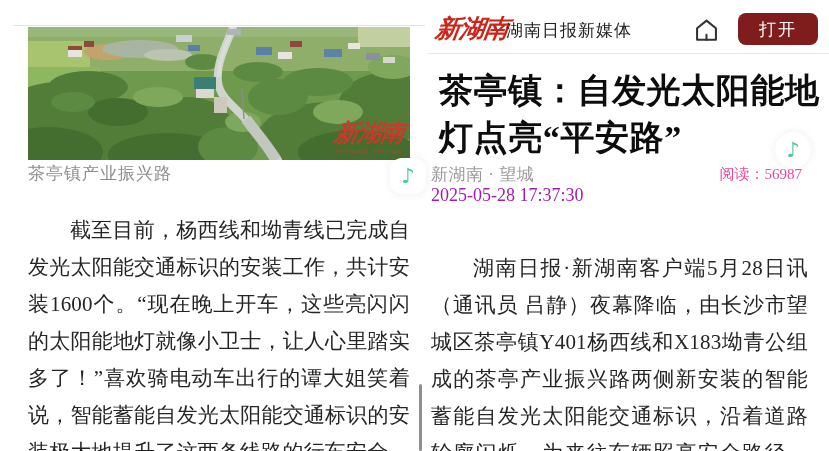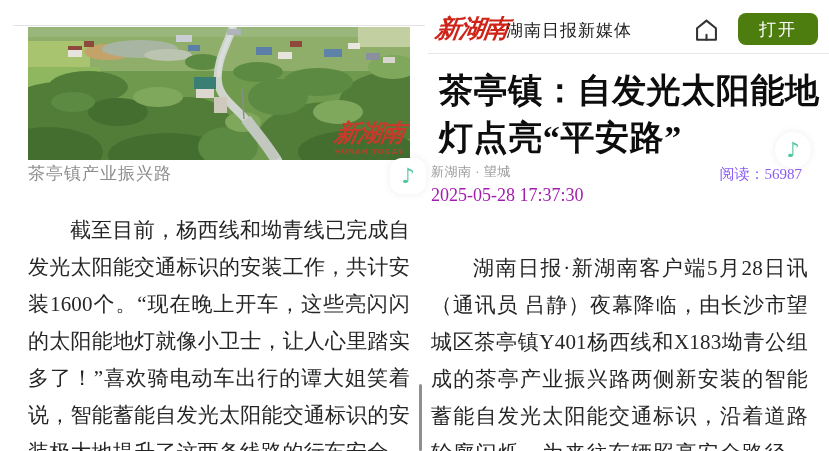--- a/index.html
+++ b/index.html
@@ -17,45 +17,45 @@
   .body-left{left:28px;top:212px;width:382px;}
   .body-right{left:431px;top:250px;width:377px;}
 
   
   .logo{position:absolute;left:436px;top:12px;width:70px;height:32px;
         font-size:25px;font-weight:bold;font-style:italic;color:#cf2317;
         transform:skewX(-8deg);letter-spacing:-1px;white-space:nowrap;}
   .brand{position:absolute;left:506px;top:19px;font-size:17px;color:#222222;letter-spacing:1px;}
   .home-btn{position:absolute;left:691px;top:16px;width:31px;height:29px;cursor:pointer;}
   .home-btn svg{display:block;width:100%;height:100%;}
-  .open-btn{position:absolute;left:738px;top:13px;width:80px;height:32px;background:#4d7c0f;
+  .open-btn{position:absolute;left:738px;top:13px;width:80px;height:32px;background:#7f1d1d;
         border:none;border-radius:8px;color:#ffffff;font-size:17px;letter-spacing:2px;
         font-family:"Liberation Sans",sans-serif;cursor:pointer;display:flex;
         align-items:center;justify-content:center;}
   .right-top-rule{position:absolute;left:428px;top:53px;width:401px;height:1px;background:#e7e7e7;}
 
   
   .title{position:absolute;left:430px;top:58px;width:390px;font-size:34px;line-height:47px;
         font-weight:bold;color:#0d0d0d;letter-spacing:0.6px;margin:9px;}
-  .meta-source{position:absolute;left:431px;top:163px;font-size:13px;color:#9a9a9a;letter-spacing:0.5px;}
+  .meta-source{position:absolute;left:431px;top:163px;font-size:17px;color:#9a9a9a;letter-spacing:0.5px;}
   .meta-time{position:absolute;left:431px;top:185px;font-size:18px;color:#a21caf;}
-  .meta-reads{position:absolute;right:27px;top:165px;font-size:15px;color:#8b5cf6;}
+  .meta-reads{position:absolute;right:27px;top:165px;font-size:15px;color:#ec4899;}
 
   
   .audio-btn{position:absolute;width:36px;height:36px;background:#ffffff;border-radius:12px;
         box-shadow:0 0 8px rgba(0,0,0,0.07);display:flex;align-items:center;justify-content:center;
         font-size:21px;color:#4fc79a;cursor:pointer;font-family:"DejaVu Sans",sans-serif;}
   .audio-left{left:390px;top:158px;}
   .audio-right{left:775px;top:132px;border-radius:50%;}
   .vbar{position:absolute;left:419px;top:384px;width:3px;height:67px;background:#8f8f8f;border-radius:2px;}
 
   
   .wm{position:absolute;right:6px;bottom:4px;text-align:center;color:#c9392c;line-height:1;}
   .wm .wm-main{font-size:24px;font-weight:bold;font-style:italic;transform:skewX(-10deg);letter-spacing:-1px;}
-  .wm .wm-sub{font-size:8px;font-weight:bold;letter-spacing:1px;margin-top:3px;opacity:0.85;
+  .wm .wm-sub{font-size:8px;font-weight:normal;letter-spacing:1px;margin-top:3px;opacity:0.85;
         font-family:"Liberation Sans",sans-serif;}
 </style>
 </head>
 <body>
 
 <div class="page">
 
   <div class="left-top-rule"></div>
 
   <figure class="photo" style="margin:0">

